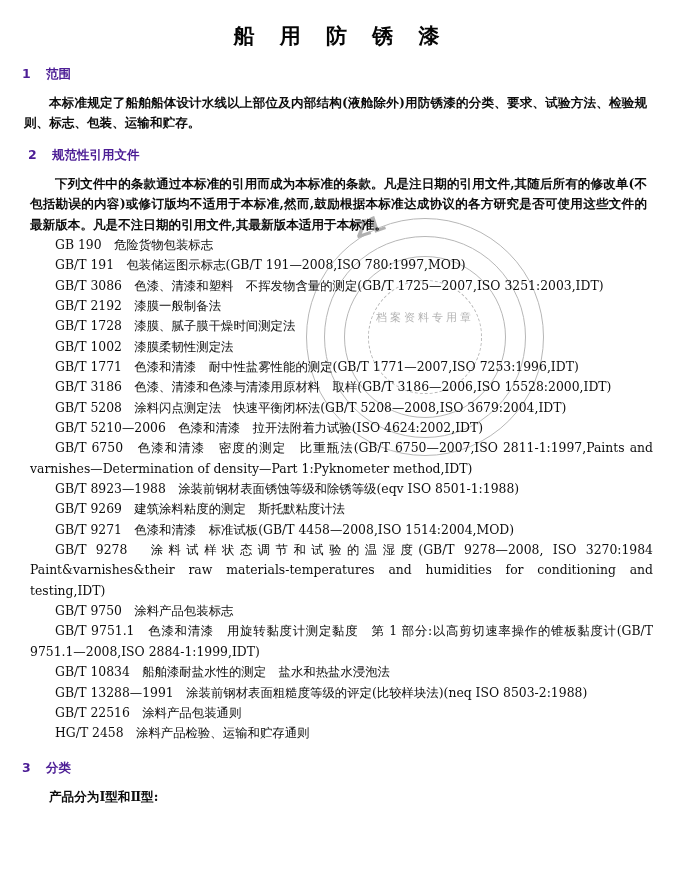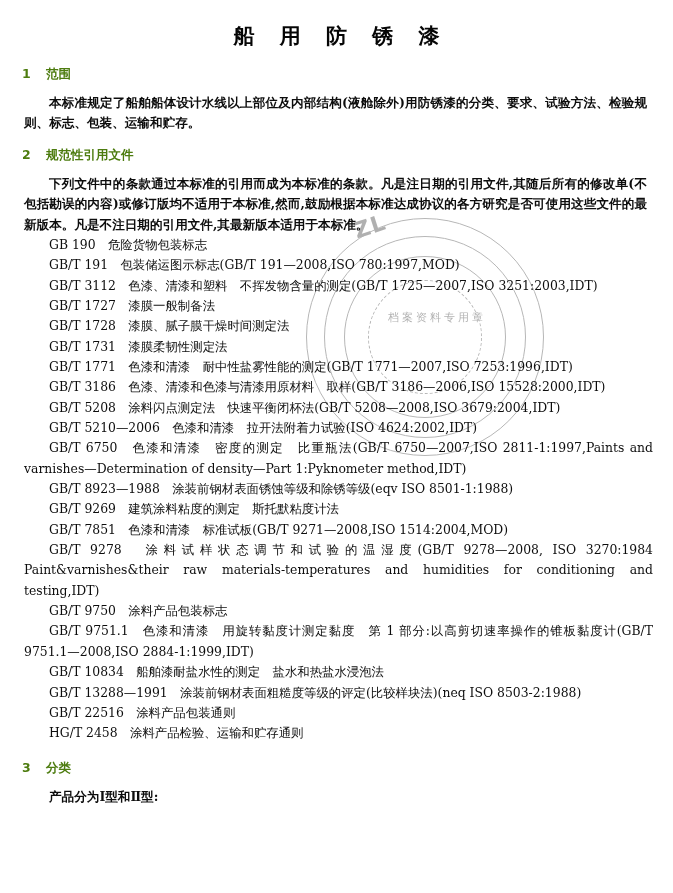--- a/index.html
+++ b/index.html
@@ -31,21 +31,21 @@
     margin: 22px 0 0 0;
     padding-left: 9px;
     color: #050505;
   }
   .section-head {
     font-family: "DejaVu Sans", "Liberation Sans", sans-serif;
     font-size: 12.5px;
     font-weight: bold;
     margin: 0;
     padding: 0 0 0 22px;
-    color: #4d7c0f;
+    color: #4c1d95;
   }
   .section-head .num {
     display: inline-block;
     width: 24px;
   }
   .para {
     font-size: 12.6px;
     line-height: 1.62;
     margin: 0;
     padding: 0 26px 0 24px;
@@ -59,21 +59,21 @@
     padding: 0 20px 0 24px;
   }
   .ref-list li {
     font-size: 12.4px;
     line-height: 1.64;
     text-indent: 25px;
     text-align: justify;
     text-justify: inter-ideograph;
   }
   .sp-1 { margin-top: 10px; font-weight: bold; }
-  .sp-2 { margin-top: 13px; }
+  .sp-2 { margin-top: 13px; margin-left: 6px; }
   .sp-3 { margin-top: 16px; }
 
   
   .stamp {
     position: absolute;
     left: 302px;
     top: 192px;
     width: 246px;
     height: 246px;
     pointer-events: none;
@@ -84,21 +84,21 @@
     position: absolute;
     border: 1px solid #4a4a4a;
     border-radius: 50%;
   }
   .stamp .r1 { left: 4px;  top: 4px;  width: 236px; height: 236px; border-width: 1.4px; }
   .stamp .r2 { left: 22px; top: 22px; width: 200px; height: 200px; }
   .stamp .r3 { left: 42px; top: 42px; width: 160px; height: 160px; }
   .stamp .r4 { left: 66px; top: 66px; width: 112px; height: 112px; border-style: dashed; }
   .stamp-text {
     position: absolute;
-    left: 12px; top: 96px;
+    left: 0; top: 96px;
     width: 246px;
     text-align: center;
     font-family: "DejaVu Sans", "Liberation Sans", sans-serif;
     font-size: 11px;
     letter-spacing: 3px;
     color: #3c3c3c;
   }
   .stamp-mark {
     position: absolute;
     left: 52px; top: 0px;
@@ -137,32 +137,32 @@
     </div>
 
     <div class="sp-2">
       <p class="section-head">
         <span class="num">2</span><span>规范性引用文件</span>
       </p>
       <p class="para sp-1">下列文件中的条款通过本标准的引用而成为本标准的条款。凡是注日期的引用文件,其随后所有的修改单(不包括勘误的内容)或修订版均不适用于本标准,然而,鼓励根据本标准达成协议的各方研究是否可使用这些文件的最新版本。凡是不注日期的引用文件,其最新版本适用于本标准。</p>
       <ul class="ref-list">
         <li>GB 190　危险货物包装标志</li>
         <li>GB/T 191　包装储运图示标志(GB/T 191—2008,ISO 780:1997,MOD)</li>
-        <li>GB/T 3112　色漆、清漆和塑料　不挥发物含量的测定(GB/T 1725—2007,ISO 3251:2003,IDT)</li>
-        <li>GB/T 1727　漆膜一般制备法</li>
+        <li>GB/T 3086　色漆、清漆和塑料　不挥发物含量的测定(GB/T 1725—2007,ISO 3251:2003,IDT)</li>
+        <li>GB/T 2192　漆膜一般制备法</li>
         <li>GB/T 1728　漆膜、腻子膜干燥时间测定法</li>
-        <li>GB/T 1731　漆膜柔韧性测定法</li>
+        <li>GB/T 1002　漆膜柔韧性测定法</li>
         <li>GB/T 1771　色漆和清漆　耐中性盐雾性能的测定(GB/T 1771—2007,ISO 7253:1996,IDT)</li>
         <li>GB/T 3186　色漆、清漆和色漆与清漆用原材料　取样(GB/T 3186—2006,ISO 15528:2000,IDT)</li>
         <li>GB/T 5208　涂料闪点测定法　快速平衡闭杯法(GB/T 5208—2008,ISO 3679:2004,IDT)</li>
         <li>GB/T 5210—2006　色漆和清漆　拉开法附着力试验(ISO 4624:2002,IDT)</li>
         <li>GB/T 6750　色漆和清漆　密度的测定　比重瓶法(GB/T 6750—2007,ISO 2811-1:1997,Paints and varnishes—Determination of density—Part 1:Pyknometer method,IDT)</li>
         <li>GB/T 8923—1988　涂装前钢材表面锈蚀等级和除锈等级(eqv ISO 8501-1:1988)</li>
         <li>GB/T 9269　建筑涂料粘度的测定　斯托默粘度计法</li>
-        <li>GB/T 7851　色漆和清漆　标准试板(GB/T 9271—2008,ISO 1514:2004,MOD)</li>
+        <li>GB/T 9271　色漆和清漆　标准试板(GB/T 4458—2008,ISO 1514:2004,MOD)</li>
         <li>GB/T 9278　涂料试样状态调节和试验的温湿度(GB/T 9278—2008, ISO 3270:1984 Paint&amp;varnishes&amp;their raw materials-temperatures and humidities for conditioning and testing,IDT)</li>
         <li>GB/T 9750　涂料产品包装标志</li>
         <li>GB/T 9751.1　色漆和清漆　用旋转黏度计测定黏度　第 1 部分:以高剪切速率操作的锥板黏度计(GB/T 9751.1—2008,ISO 2884-1:1999,IDT)</li>
         <li>GB/T 10834　船舶漆耐盐水性的测定　盐水和热盐水浸泡法</li>
         <li>GB/T 13288—1991　涂装前钢材表面粗糙度等级的评定(比较样块法)(neq ISO 8503-2:1988)</li>
         <li>GB/T 22516　涂料产品包装通则</li>
         <li>HG/T 2458　涂料产品检验、运输和贮存通则</li>
       </ul>
     </div>
 

